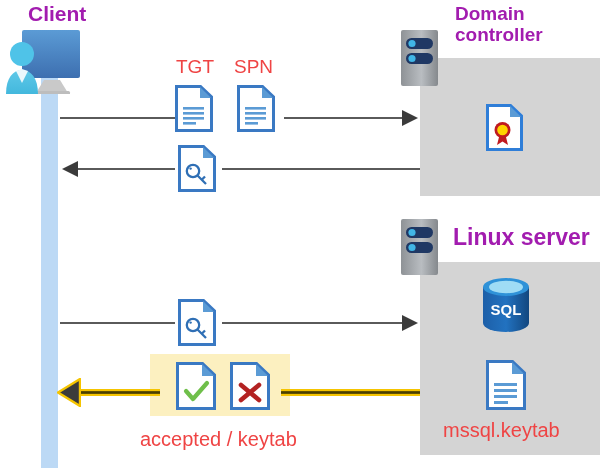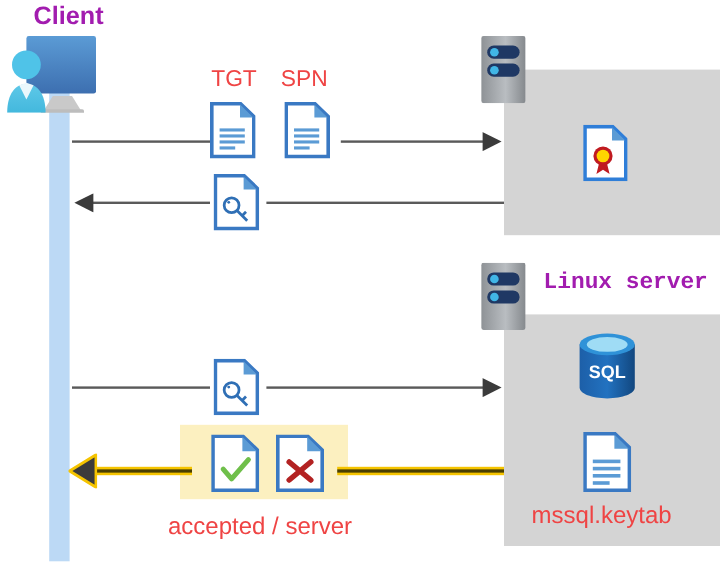--- a/index.html
+++ b/index.html
@@ -19,23 +19,25 @@
 <body>
 
 <div class="abs panel" style="left:420px;top:58px;width:180px;height:138px;"></div>
 <div class="abs panel" style="left:420px;top:262px;width:180px;height:193px;"></div>
 
 <div class="abs label-bold" style="left:28px;top:2px;font-size:21px;">
   <span>Client</span>
 </div>
 
 <div class="abs label-bold" style="left:455px;top:3px;font-size:19px;">
-</div>
-
-<div class="abs label-bold" style="left:453px;top:225px;font-size:19px;font-family:Liberation Mono, monospace;">
+  <div>Domain</div>
+  <div>controller</div>
+</div>
+
+<div class="abs label-bold" style="left:453px;top:225px;font-size:23px;">
   <span>Linux server</span>
 </div>
 
 <div class="abs lifeline" style="left:41px;top:72px;width:17px;height:396px;"></div>
 
 <div class="abs" style="left:4px;top:26px;width:92px;height:68px;">
   <svg width="92" height="68" viewBox="0 0 92 68">
 
     <path d="M40 54 h16 l8 13 h-32 z" fill="#c9c9c9"></path>
     <rect x="30" y="65" width="36" height="4" rx="1.5" fill="#bdbdbd"></rect>
@@ -235,14 +237,14 @@
 
 <div class="abs" style="left:230px;top:362px;width:40px;height:48px;">
   <svg width="40" height="48" viewBox="0 0 40 48">
     <path d="M1.5 1.5 h25 L38.5 13 v33.5 h-37 z" fill="#ffffff" stroke="#3a79c3" stroke-width="3"></path>
     <path d="M26 2 L38 14 h-12 z" fill="#5b9bd5"></path>
     <path d="M11 23 L29 38 M29 23 L11 38" fill="none" stroke="#b32222" stroke-width="4.6" stroke-linecap="round"></path>
   </svg>
 </div>
 
 <div class="abs label-plain" style="left:140px;top:428px;font-size:20px;">
-  <span>accepted / server</span>
+  <span>accepted / keytab</span>
 </div>
 
 </body></html>

